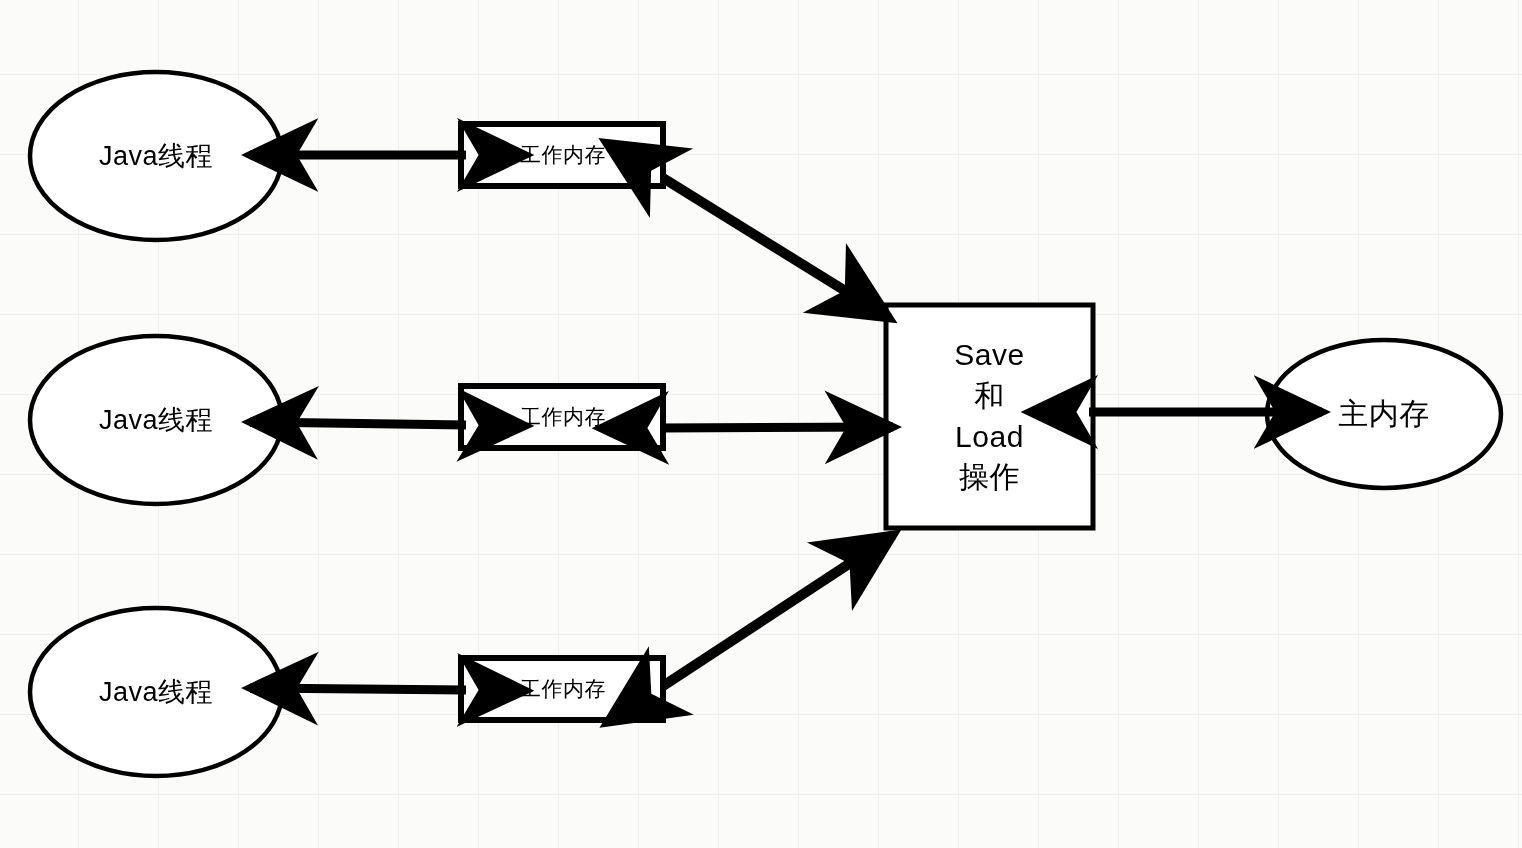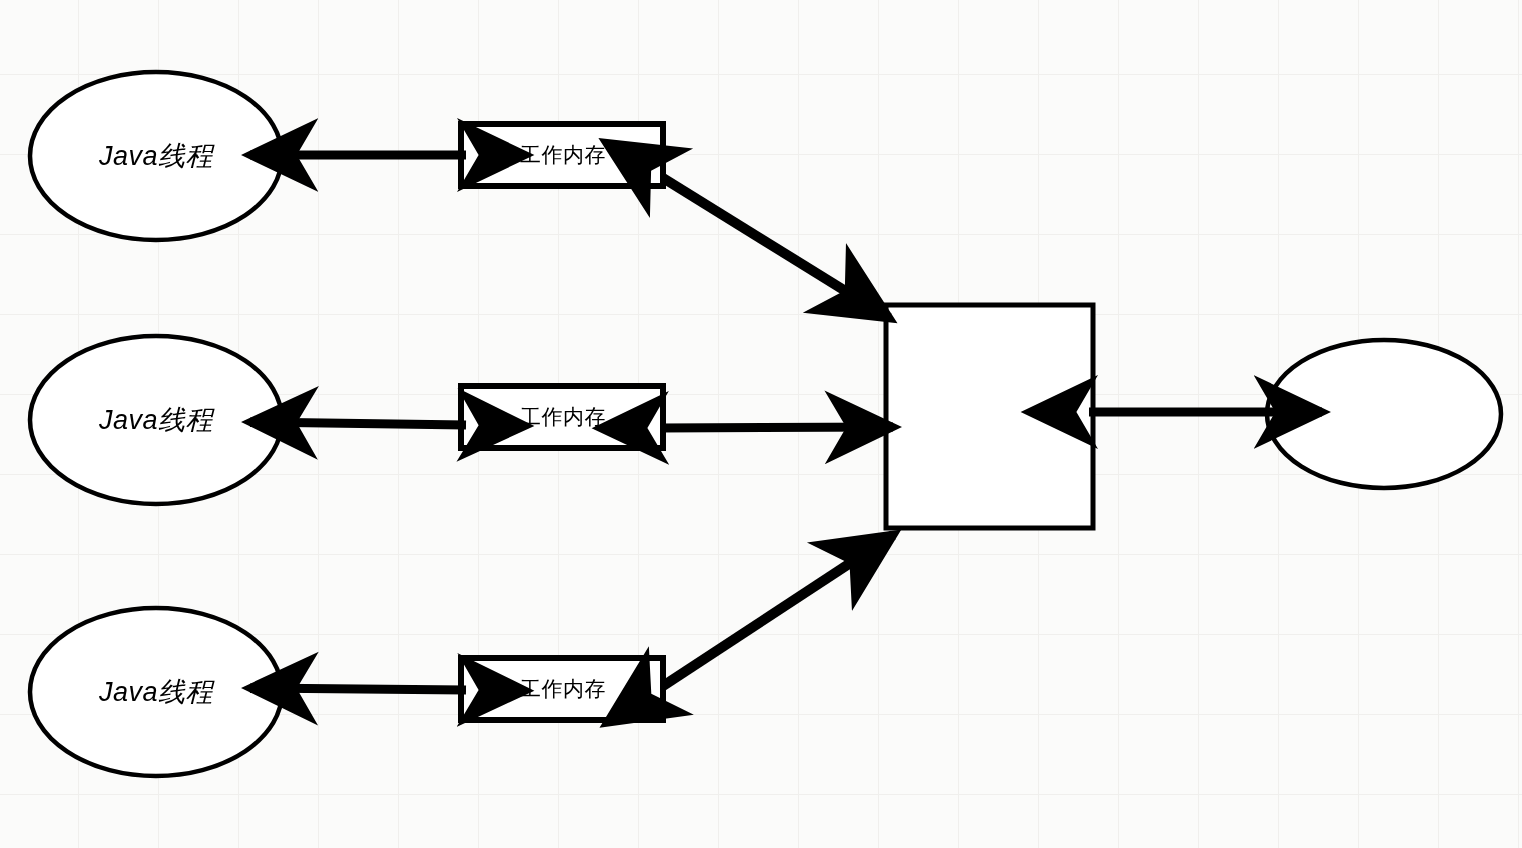--- a/index.html
+++ b/index.html
@@ -33,21 +33,20 @@
     align-items: center;
     justify-content: center;
     text-align: center;
     color: #000000;
     pointer-events: none;
     white-space: pre-line;
   }
   .ellipse-label {
     font-size: 27px;
     letter-spacing: 0.5px;
-    font-style: italic;
   }
   .box-label {
     font-size: 21px;
     letter-spacing: 0.5px;
   }
   .center-label {
     font-size: 30px;
     line-height: 1.36;
     letter-spacing: 0.5px;
   }
@@ -112,15 +111,20 @@
   <div class="node-label ellipse-label" style="left:30px; top:378px; width:252px; height:84px;">Java线程</div>
 
   <div class="node-label ellipse-label" style="left:30px; top:650px; width:252px; height:84px;">Java线程</div>
 
   <div class="node-label box-label" style="left:466px; top:126px; width:194px; height:58px;">工作内存</div>
 
   <div class="node-label box-label" style="left:466px; top:388px; width:194px; height:58px;">工作内存</div>
 
   <div class="node-label box-label" style="left:466px; top:660px; width:194px; height:58px;">工作内存</div>
 
+  <div class="node-label center-label" style="left:890px; top:310px; width:199px; height:213px;">Save
+和
+Load
+操作</div>
 
+  <div class="node-label ellipse-label" style="left:1267px; top:372px; width:234px; height:84px; font-size:30px;">主内存</div>
 
 </div>
 
 </body></html>

